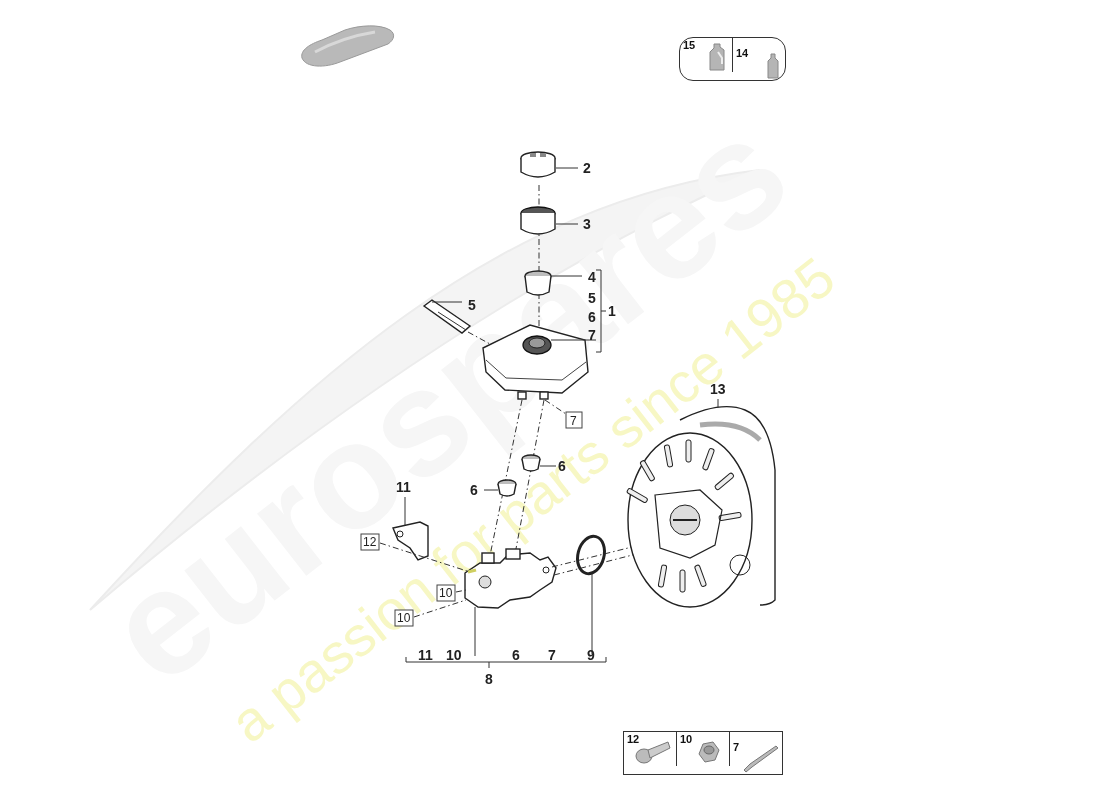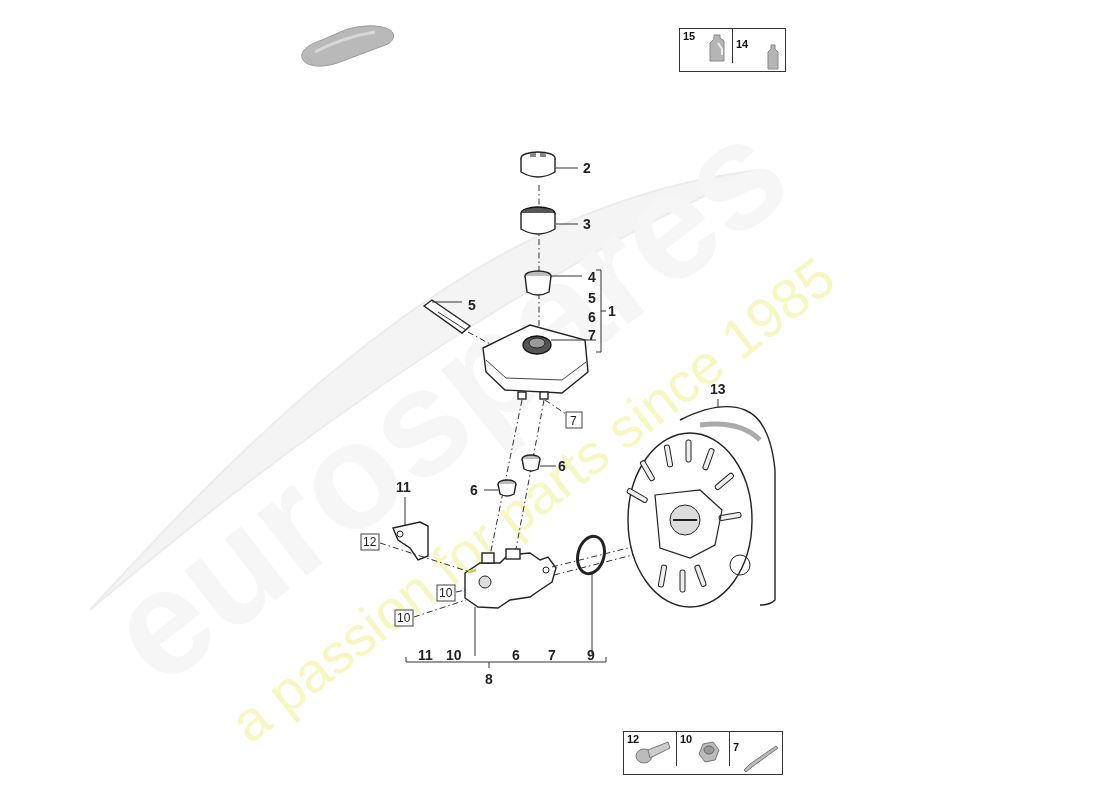--- a/index.html
+++ b/index.html
@@ -179,21 +179,21 @@
     <path class="leader" d="M406 657 L406 662 L606 662 L606 657 M489 662 L489 668"></path>
   </g>
   <text class="lbl" x="418" y="660">11</text>
   <text class="lbl" x="446" y="660">10</text>
   <text class="lbl" x="512" y="660">6</text>
   <text class="lbl" x="548" y="660">7</text>
   <text class="lbl" x="587" y="660">9</text>
   <text class="lbl" x="485" y="684">8</text>
 </svg>
 
-<div class="thumb-strip" style="left:679px; top:28px;">
+<div class="thumb-strip" style="left:679px; top:37px;border-radius:14px;">
   <div class="thumb">
     <span class="num">15</span>
     <svg viewBox="0 0 52 34">
       <path d="M34 6 L40 6 L40 9 L44 12 L44 32 L30 32 L30 14 L34 10 Z" fill="#b5b5b5" stroke="#888"></path>
       <path d="M38 14 L42 20 L42 26" stroke="#eee" stroke-width="2" fill="none"></path>
     </svg>
   </div>
   <div class="thumb">
     <span class="num">14</span>
     <svg viewBox="0 0 52 34">

